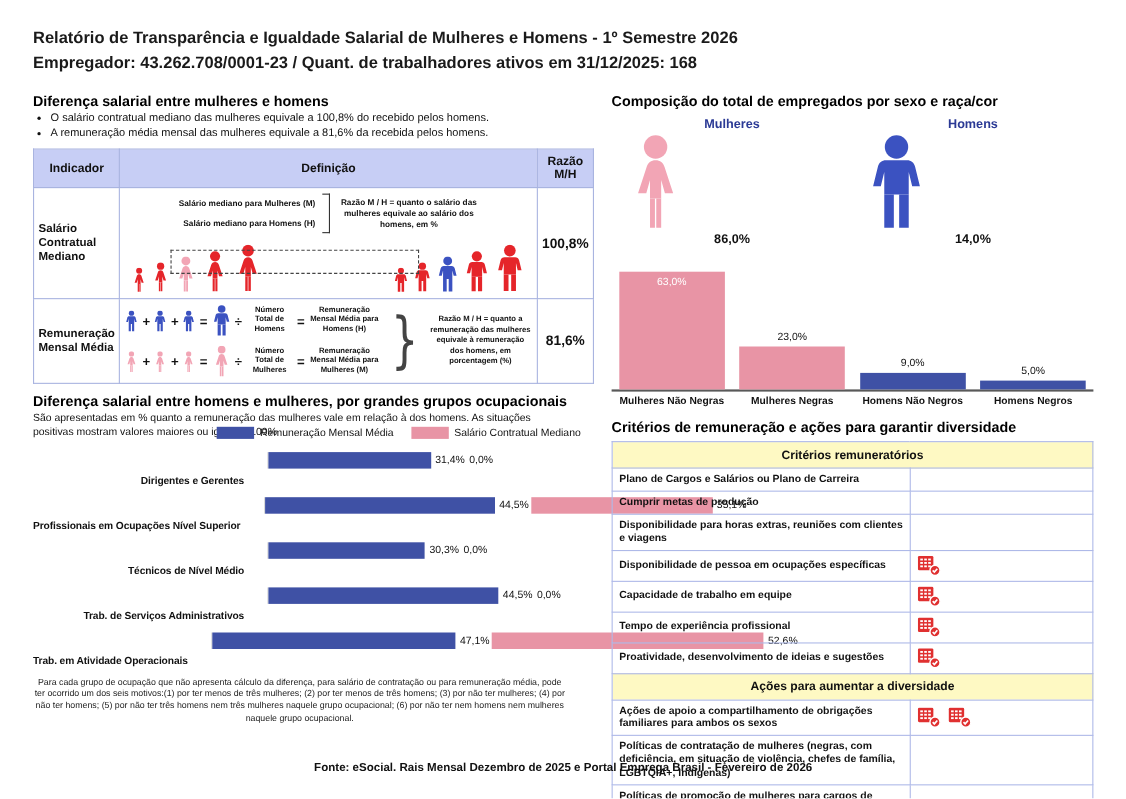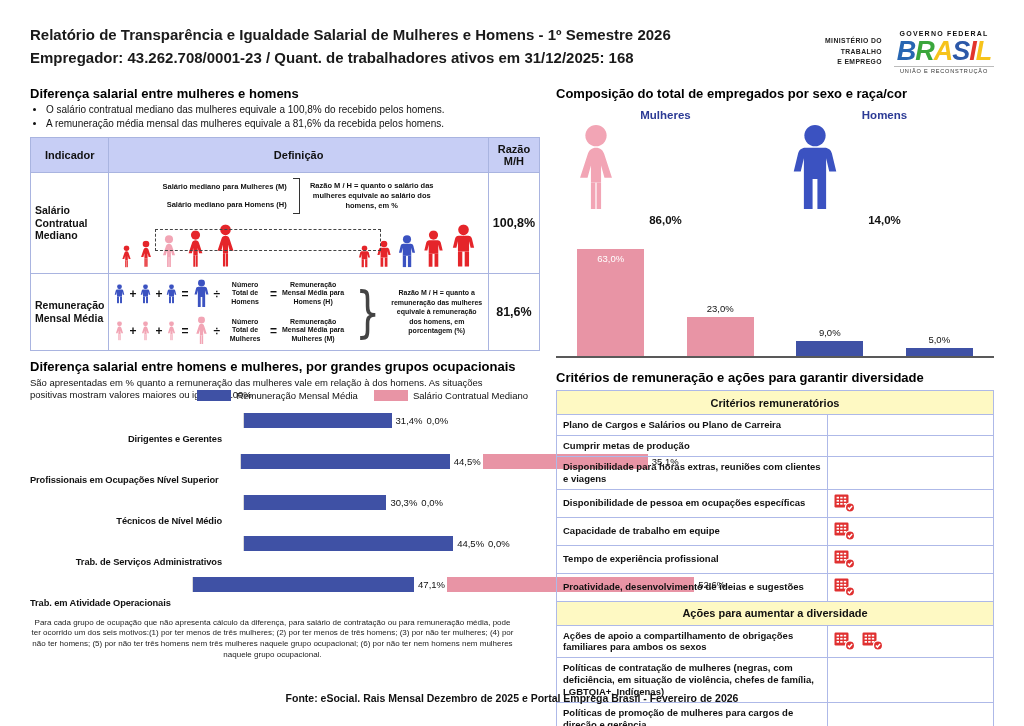--- a/index.html
+++ b/index.html
@@ -65,21 +65,21 @@
 
   
   .comp-icons{display:flex;justify-content:space-around;margin:8px 0 2px 0;}
   .comp-col{text-align:center;width:45%;}
   .comp-label{color:#2B3A95;font-weight:bold;font-size:11.5px;margin-bottom:3px;}
   .comp-val{font-weight:bold;font-size:11.5px;margin-top:2px;}
   .comp-chart{margin-top:8px;}
   .cb-row{display:flex;align-items:flex-end;height:122px;}
   .cb-slot{flex:1;display:flex;align-items:flex-end;justify-content:center;height:100%;}
   .cb-col{display:flex;flex-direction:column;align-items:center;}
-  .cb-bar{width:67px;position:relative;}
+  .cb-bar{width:96px;position:relative;}
   .cb-val{font-size:9.5px;margin-bottom:3px;color:#111;}
   .cb-val.inside{position:absolute;top:4px;left:0;width:100%;text-align:center;color:#fff;margin:0;}
   .cb-axis{border-top:2px solid #595959;}
   .cb-labels{display:flex;margin-top:3px;}
   .cb-cat{flex:1;text-align:center;font-weight:bold;font-size:9.3px;}
 
   
   table.crit{width:100%;border-collapse:collapse;margin-top:5px;}
   table.crit td{border:1px solid #AEB9E8;font-size:9.5px;padding:4px 6px;}
   table.crit tr.c-head td{background:#fef9c3;font-weight:bold;text-align:center;font-size:11px;padding:5.5px 4px;}
@@ -124,32 +124,20 @@
   </defs>
 </svg>
 
 <div class="page">
 
   <div class="hdr">
     <div class="hdr-titles">
       <h1>Relatório de Transparência e Igualdade Salarial de Mulheres e Homens - 1º Semestre 2026</h1>
       <h1>Empregador: 43.262.708/0001-23 / Quant. de trabalhadores ativos em 31/12/2025: 168</h1>
     </div>
-    <div class="hdr-logos">
-      <div class="ministry">
-        <div>MINISTÉRIO DO</div>
-        <div>TRABALHO</div>
-        <div>E EMPREGO</div>
-      </div>
-      <div class="govlogo">
-        <div class="gov-top">GOVERNO FEDERAL</div>
-        <div class="brasil"><span style="color: rgb(39, 102, 178);">B</span><span style="color: rgb(59, 166, 60);">R</span><span style="color: rgb(246, 195, 28);">A</span><span style="color: rgb(44, 88, 168);">S</span><span style="color: rgb(226, 52, 44);">I</span><span style="color: rgb(246, 195, 28);">L</span></div>
-        <div class="gov-bottom">UNIÃO E RECONSTRUÇÃO</div>
-      </div>
-    </div>
   </div>
 
   <div class="main">
 
     <div>
       <h2 class="sec">Diferença salarial entre mulheres e homens</h2>
       <ul class="bullets">
         <li>O salário contratual mediano das mulheres equivale a 100,8% do recebido pelos homens.</li>
         <li>A remuneração média mensal das mulheres equivale a 81,6% da recebida pelos homens.</li>
       </ul>
@@ -386,20 +374,26 @@
               </div>
             </div>
             <div class="cb-slot">
               <div class="cb-col">
                 <span class="cb-val">5,0%</span>
                 <div class="cb-bar" style="height: 8.5px; background: rgb(63, 81, 165);"></div>
               </div>
             </div>
           </div>
         <div class="cb-axis"></div>
+        <div class="cb-labels">
+            <div class="cb-cat">Mulheres Não Negras</div>
+            <div class="cb-cat">Mulheres Negras</div>
+            <div class="cb-cat">Homens Não Negros</div>
+            <div class="cb-cat">Homens Negros</div>
+          </div>
       </div>
 
       <h2 class="sec" style="margin-top:12px;">Critérios de remuneração e ações para garantir diversidade</h2>
       <table class="crit">
         <tbody>
             <tr class="c-head">
               <td colspan="2">Critérios remuneratórios</td>
             </tr>
             <tr>
               <td class="c-label">Plano de Cargos e Salários ou Plano de Carreira</td>

